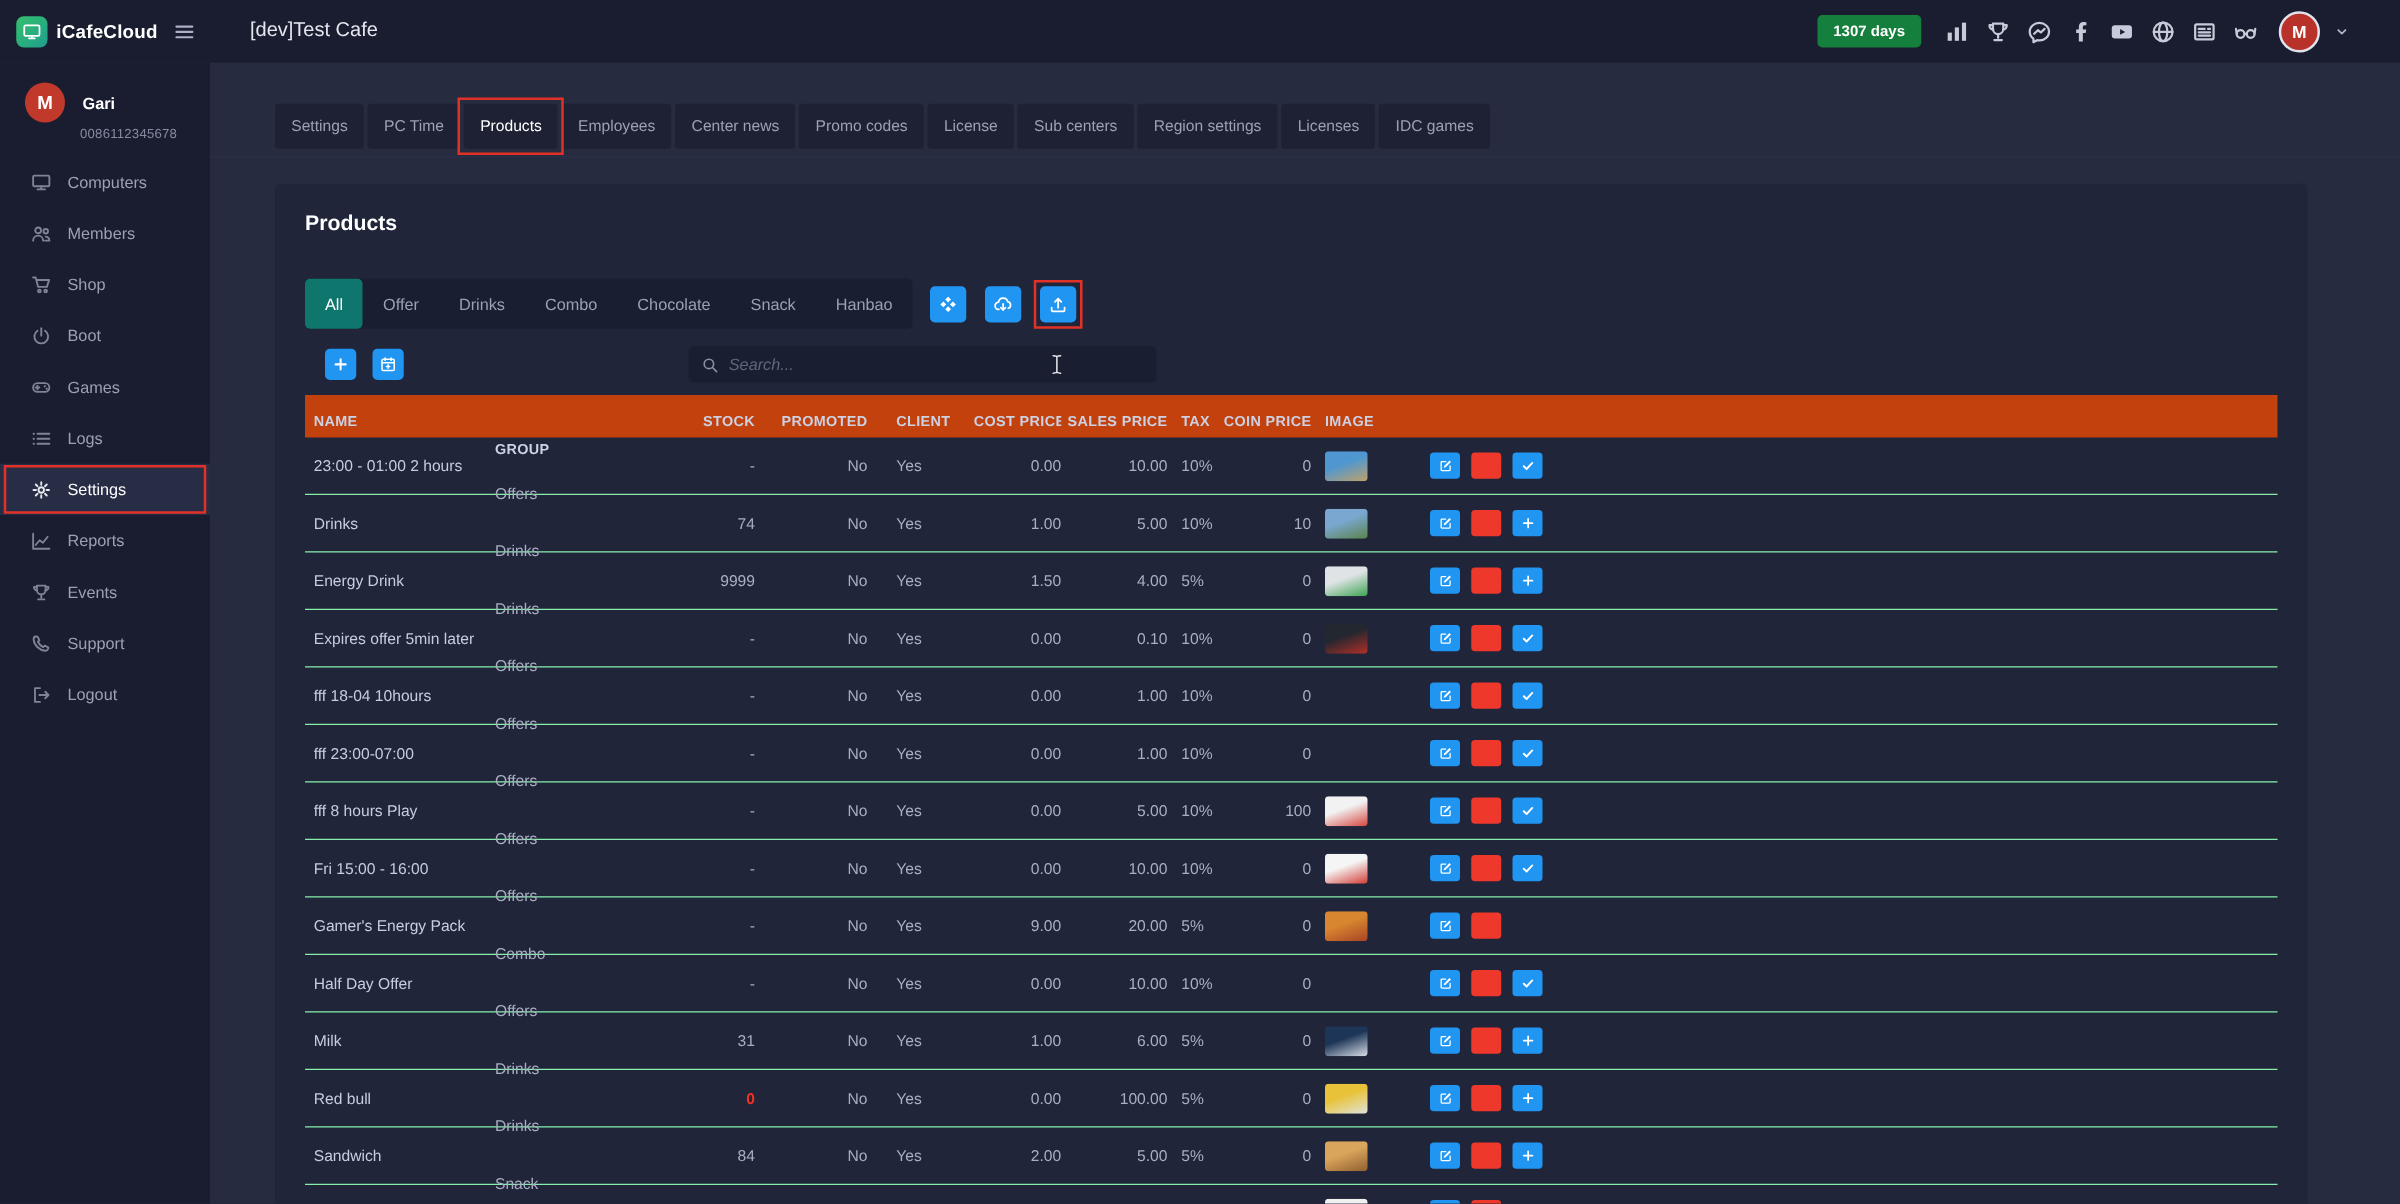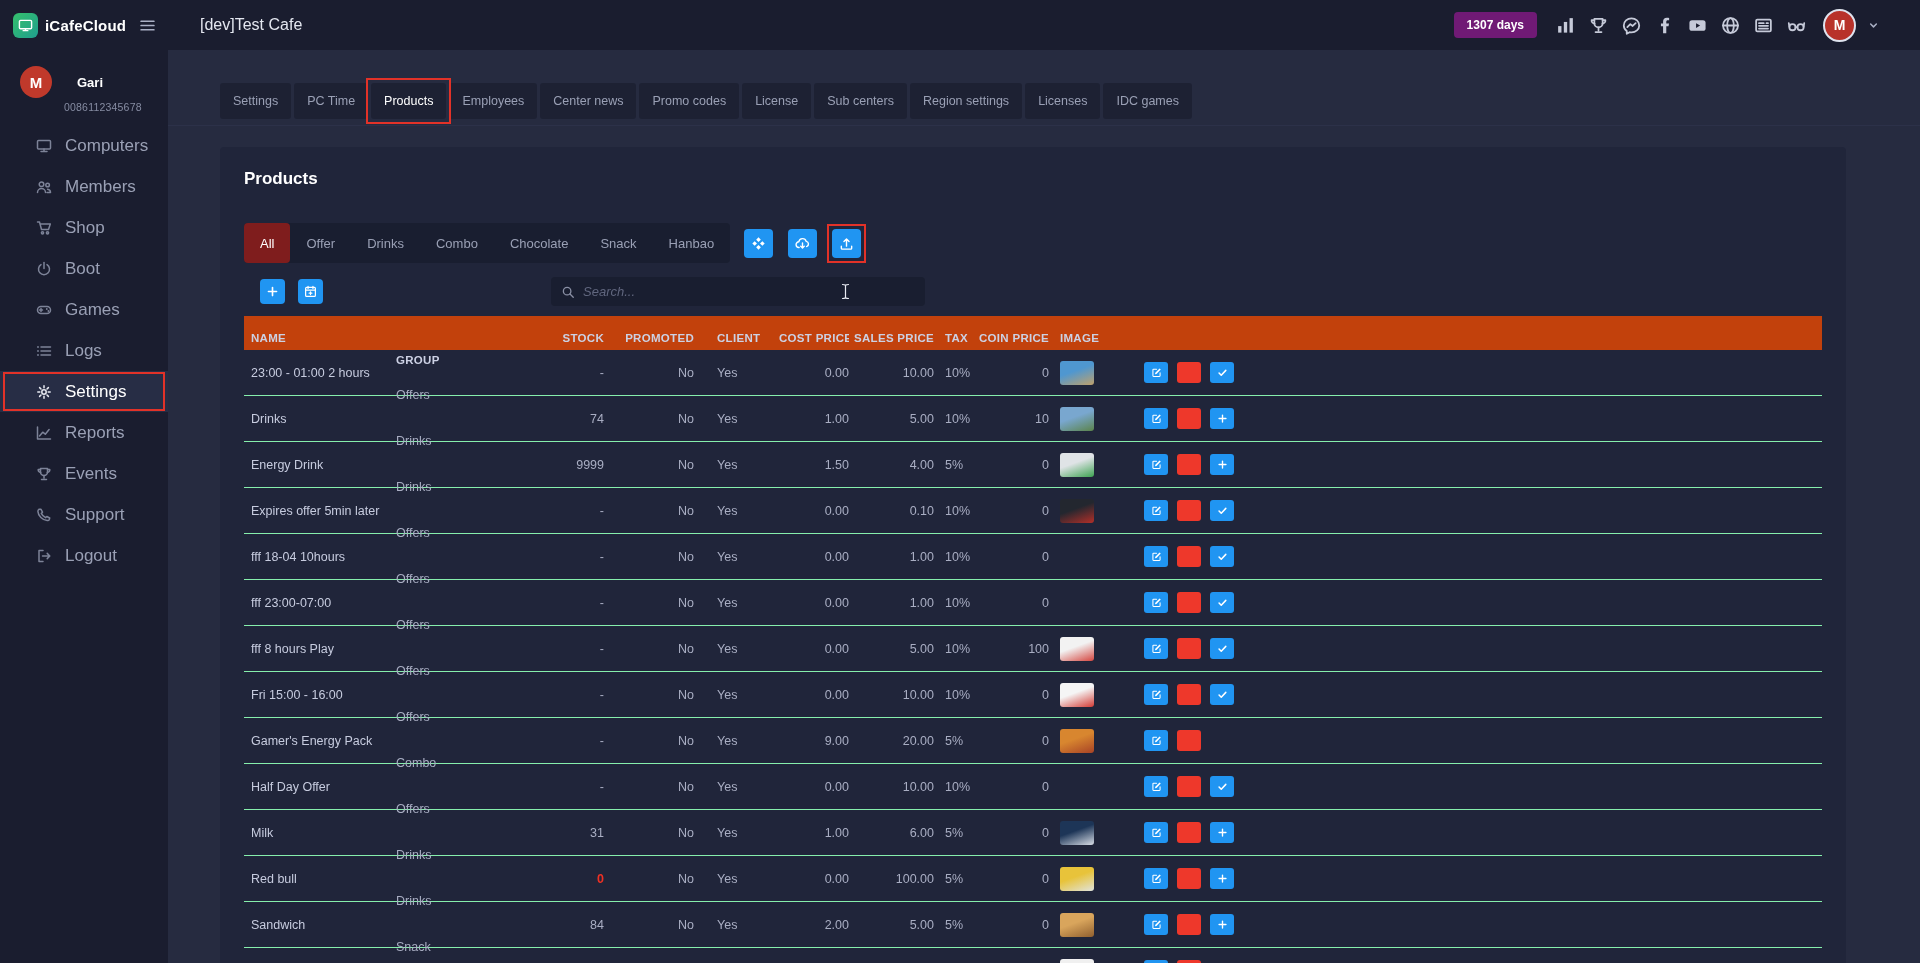--- a/index.html
+++ b/index.html
@@ -10,54 +10,54 @@
   
   .header{position:absolute;top:0;left:0;width:1920px;height:50px;background:#1a1d2f;display:flex;align-items:center;z-index:20;}
   .brand{width:168px;height:100%;display:flex;align-items:center;padding-left:13px;gap:7px;flex:none;}
   .logo-mark{width:25px;height:25px;border-radius:6px;background:linear-gradient(135deg,#35c06c,#1f9e8e);display:flex;align-items:center;justify-content:center;color:#fff;flex:none;}
   .logo-mark svg{width:15px;height:15px;}
   .logo-text{color:#fff;font-size:15px;font-weight:700;letter-spacing:.2px;}
   .hamburger{color:#aab0c5;margin-left:auto;margin-right:12px;width:17px;height:17px;cursor:pointer;}
   .hamburger svg{width:17px;height:17px;}
   .cafe-name{color:#e4e7f0;font-size:16px;margin-left:32px;}
   .header-right{margin-left:auto;display:flex;align-items:center;gap:11px;padding-right:40px;}
-  .days-badge{background:#701a75;color:#fff;font-size:12px;font-weight:700;padding:6px 13px;border-radius:4px;margin-right:6px;cursor:pointer;}
+  .days-badge{background:#15803d;color:#fff;font-size:12px;font-weight:700;padding:6px 13px;border-radius:4px;margin-right:6px;cursor:pointer;}
   .hicon{width:22px;height:22px;color:#c6cad9;cursor:pointer;display:flex;align-items:center;justify-content:center;}
   .hicon svg{width:19px;height:19px;}
   .avatar{width:33px;height:33px;border-radius:50%;background:#b8322a;border:2px solid #dfe3ee;color:#fff;font-weight:700;font-size:14px;display:flex;align-items:center;justify-content:center;margin-left:5px;cursor:pointer;}
   .chev{width:13px;height:13px;color:#aab0c5;cursor:pointer;}
   .chev svg{width:13px;height:13px;}
 
   
   .sidebar{position:absolute;top:50px;left:0;width:168px;height:913px;background:#1a1d2f;z-index:10;}
   .user{padding:16px 8px 12px 20px;}
   .user-top{display:flex;align-items:center;gap:14px;}
   .uav{width:32px;height:32px;border-radius:50%;background:#c0392b;color:#fff;font-weight:700;font-size:15px;display:flex;align-items:center;justify-content:center;flex:none;}
-  .uname{color:#fff;font-size:13px;font-weight:700;margin-left:11px;}
+  .uname{color:#fff;font-size:13px;font-weight:700;}
   .uphone{margin:3px 0 0 44px;font-size:10.5px;color:#868ca2;letter-spacing:.2px;}
-  .side-item{position:relative;height:41px;display:flex;align-items:center;gap:13px;padding-left:36px;color:#9aa0b5;font-size:17px;cursor:pointer;}
+  .side-item{position:relative;height:41px;display:flex;align-items:center;gap:13px;padding-left:25px;color:#9aa0b5;font-size:13px;cursor:pointer;}
   .side-item .sicn{width:16px;height:16px;color:#7d8398;flex:none;}
   .side-item .sicn svg{width:16px;height:16px;}
   .side-item.active{background:#272d45;color:#fff;}
   .side-item.active .sicn{color:#e8eaf2;}
 
   
   .main{position:absolute;top:50px;left:168px;width:1752px;height:913px;background:#262b40;overflow:hidden;}
   .nav-tabs-wrap{padding:33px 40px 6px 52px;border-bottom:1px solid #2c3149;}
   .nav-tabs{display:flex;gap:3px;flex-wrap:wrap;}
   .nav-tab{position:relative;background:#1d2133;color:#9aa0b5;font-size:12.5px;padding:0 13px;height:36px;display:flex;align-items:center;border-radius:3px;cursor:pointer;}
   .nav-tab.active{color:#fff;}
 
   .panel{margin:21px 74px 0 52px;background:#20253a;border-radius:4px;padding:22px 24px;min-height:920px;}
   .panel-title{color:#fff;font-size:17px;font-weight:700;}
 
   .filter-row{margin-top:34px;display:flex;align-items:center;}
   .filter-group{display:inline-flex;background:#191e30;border-radius:4px;}
   .ftab{height:40px;display:flex;align-items:center;padding:0 16px;font-size:13px;color:#9aa0b5;border-radius:4px;cursor:pointer;}
-  .ftab.active{background:#7f1d1d;color:#fff;}
+  .ftab.active{background:#0f766e;color:#fff;}
   .toolbar-btns{display:flex;gap:15px;margin-left:14px;}
   .tbtn{position:relative;width:29px;height:29px;background:#2095f2;border:none;border-radius:4px;color:#fff;display:flex;align-items:center;justify-content:center;cursor:pointer;}
   .tbtn svg{width:15px;height:15px;}
 
   .action-row{position:relative;margin-top:14px;height:30px;}
   .add-btn{width:25px;height:25px;margin-top:2px;background:#2095f2;border:none;border-radius:4px;color:#fff;display:inline-flex;align-items:center;justify-content:center;cursor:pointer;}
   .add-btn svg{width:13px;height:13px;}
   .add-btn:first-child{margin-left:16px;}
   .add-btn + .add-btn{margin-left:9px;}
   .search-box{position:absolute;left:307px;top:0;width:374px;height:29px;background:#191e30;border-radius:4px;display:flex;align-items:center;padding:0 10px;gap:8px;}

